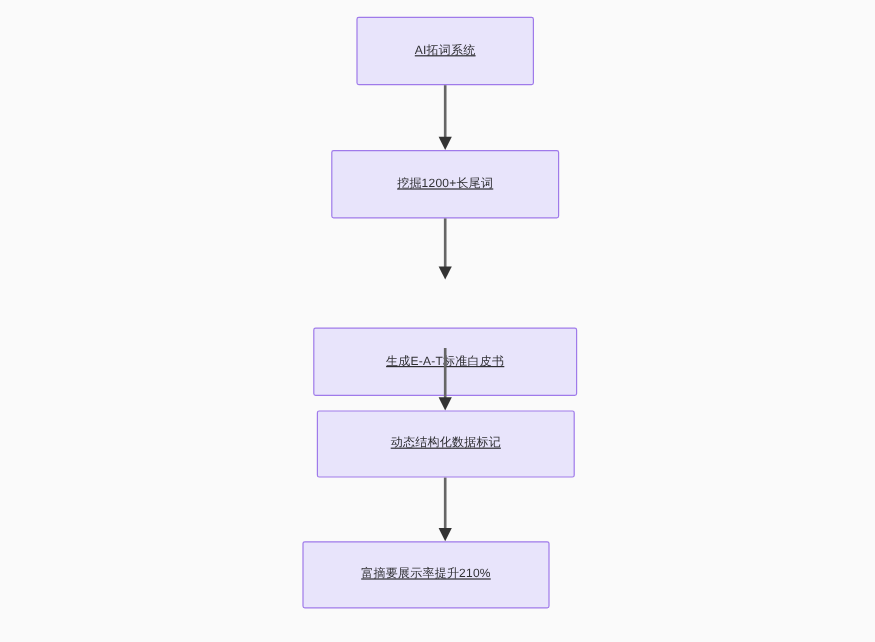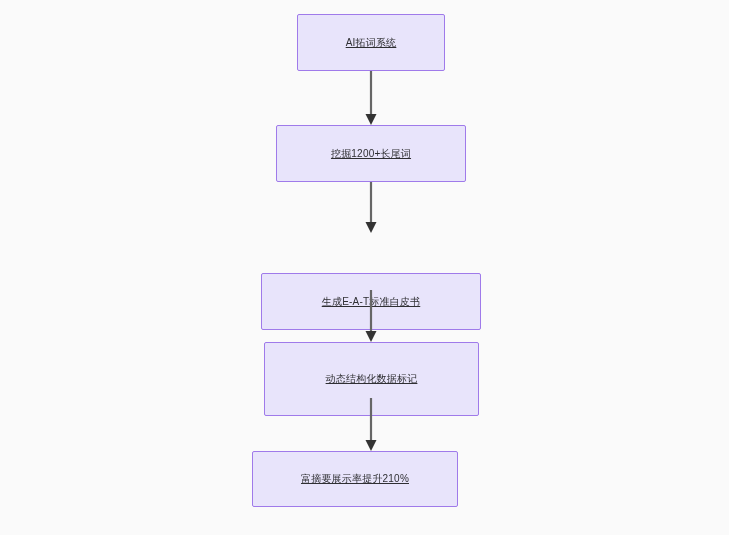--- a/index.html
+++ b/index.html
@@ -79,21 +79,21 @@
     <span class="node-label">生成E-A-T标准白皮书</span>
   </div>
 
   <div class="edge" id="edge-3" style="left: 356px; top: 290px; height: 52px;">
     <svg width="30" height="52" viewBox="0 0 30 52" xmlns="http://www.w3.org/2000/svg" aria-hidden="true">
       <line x1="15" y1="0" x2="15" y2="43" stroke="#666666" stroke-width="2.2"></line>
       <polygon points="15,52 9.5,41 20.5,41" fill="#333333"></polygon>
     </svg>
   </div>
 
-  <div class="node" id="node-4" style="left: 264px; top: 342px; width: 215px; height: 74px; background: rgb(232, 228, 251); border-color: rgb(159, 122, 234); color: rgb(47, 47, 51);">
+  <div class="node" id="node-4" style="left: 264px; top: 342px; width: 215px; height: 56px; background: rgb(232, 228, 251); border-color: rgb(159, 122, 234); color: rgb(47, 47, 51);">
     <span class="node-label">动态结构化数据标记</span>
   </div>
 
   <div class="edge" id="edge-4" style="left: 356px; top: 398px; height: 53px;">
     <svg width="30" height="53" viewBox="0 0 30 53" xmlns="http://www.w3.org/2000/svg" aria-hidden="true">
       <line x1="15" y1="0" x2="15" y2="44" stroke="#666666" stroke-width="2.2"></line>
       <polygon points="15,53 9.5,42 20.5,42" fill="#333333"></polygon>
     </svg>
   </div>
 

